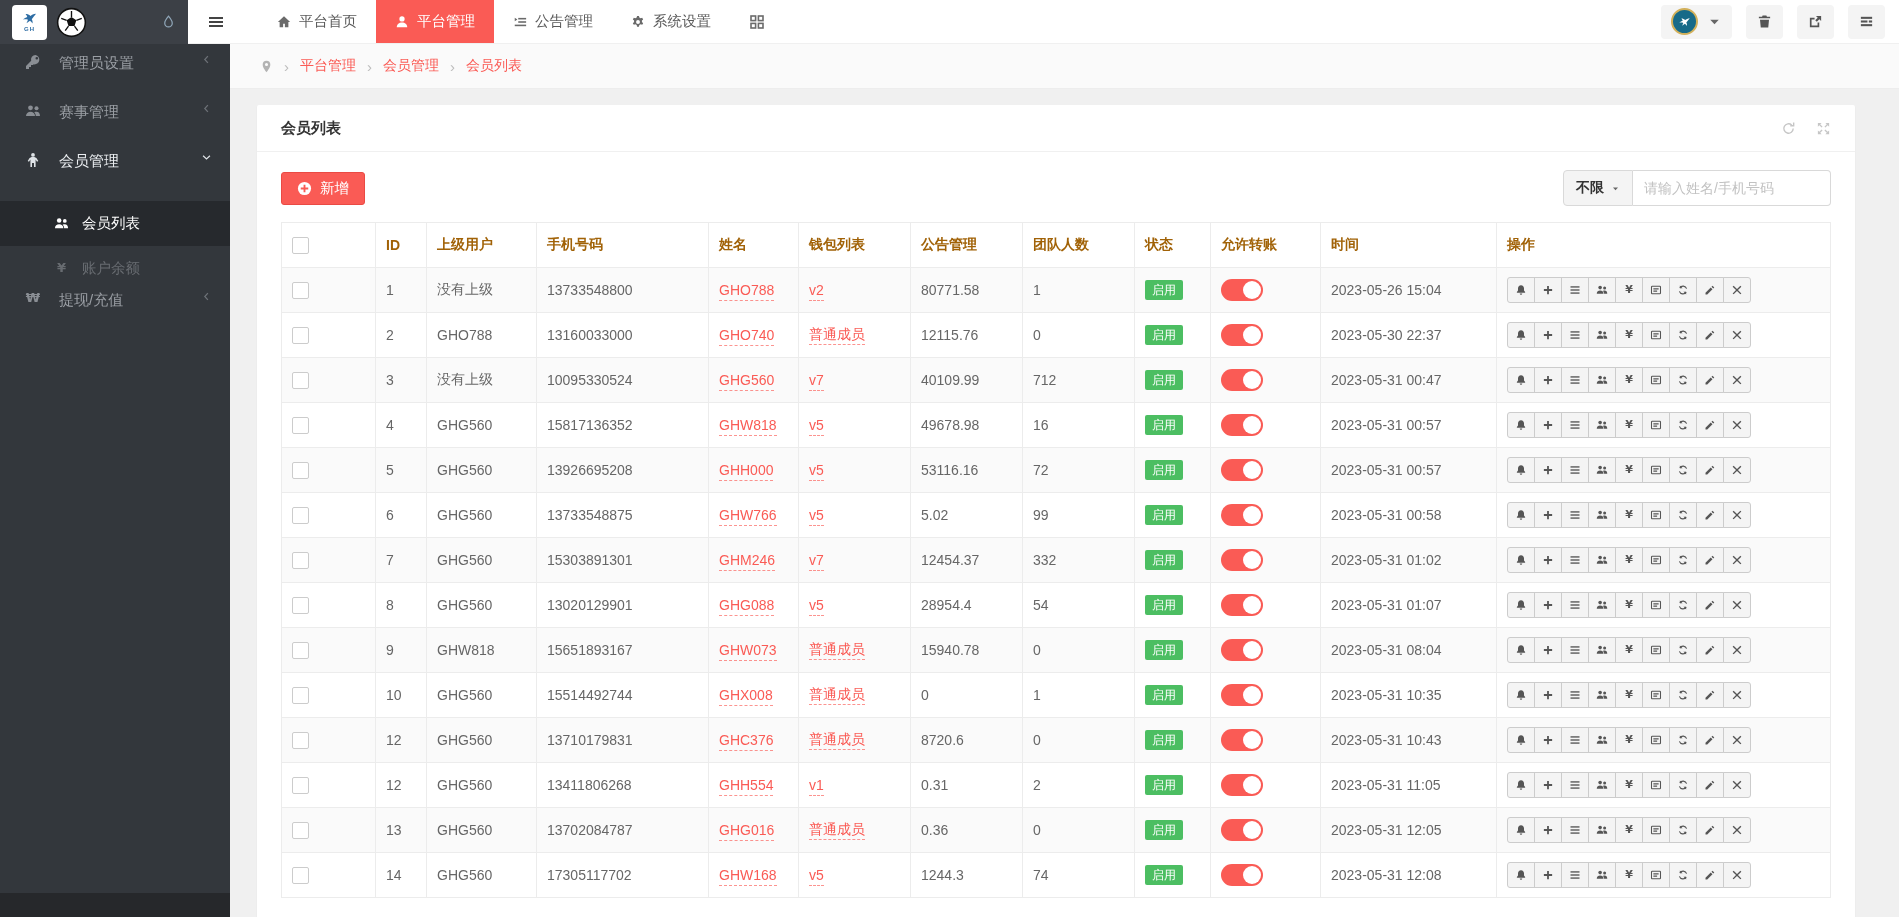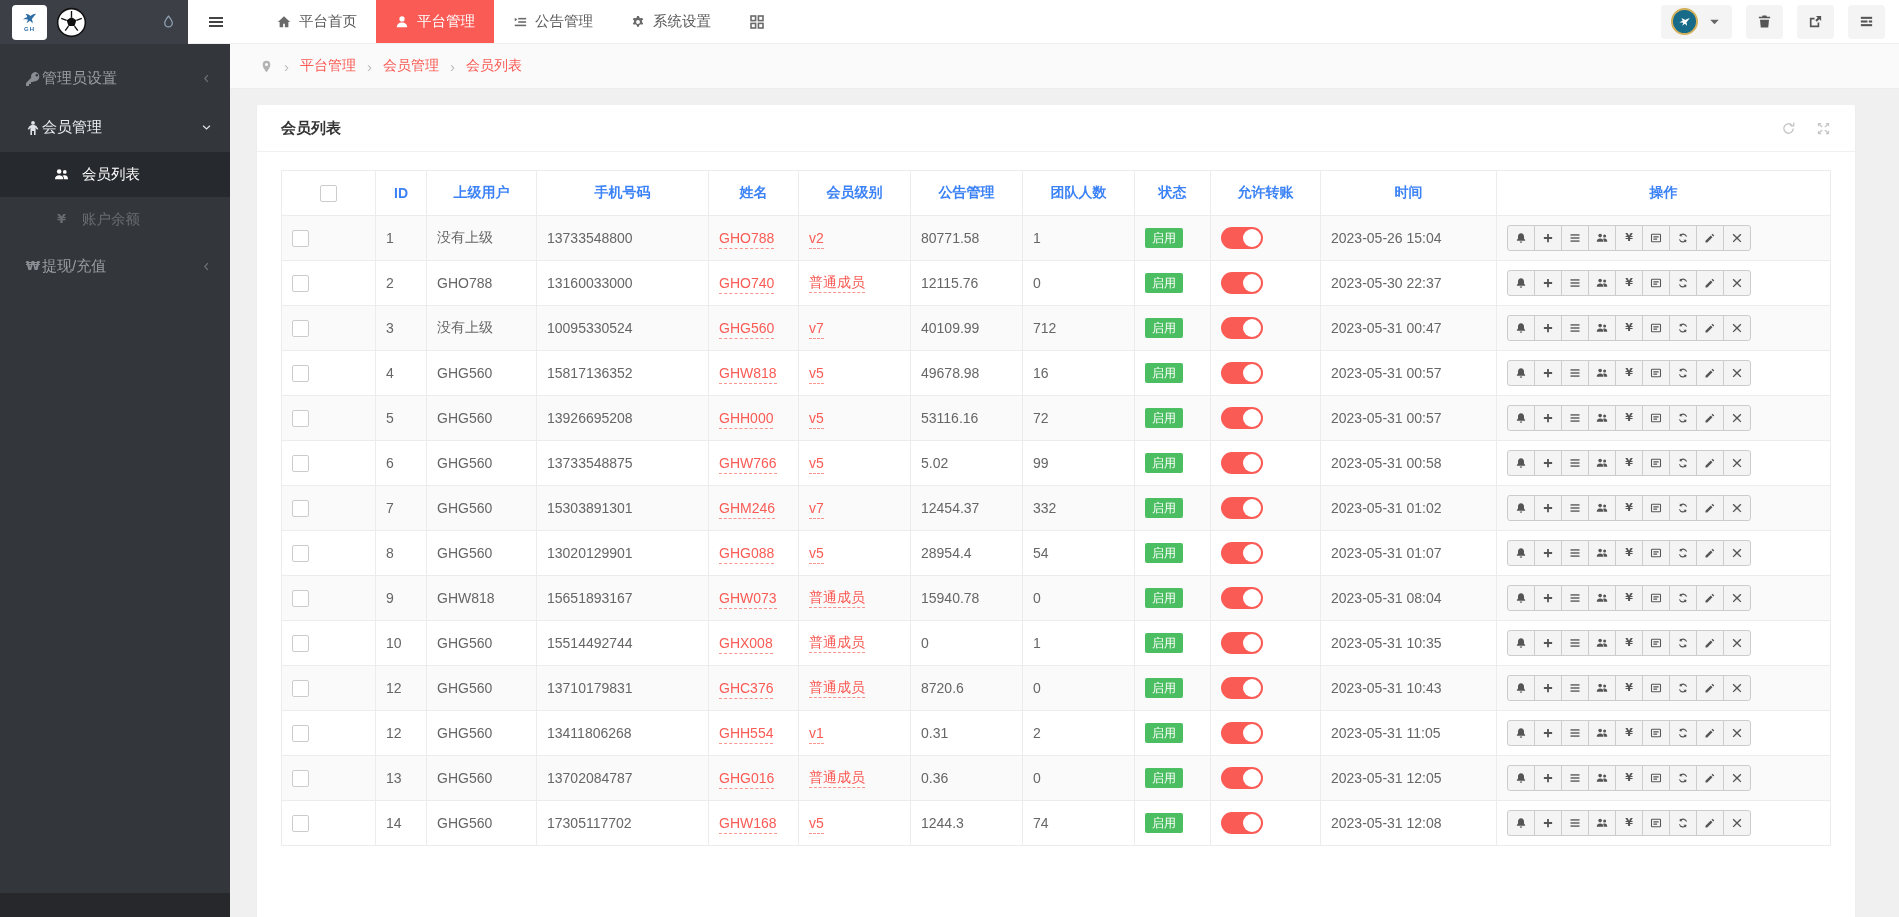--- a/index.html
+++ b/index.html
@@ -38,21 +38,21 @@
   .hbtn .ic{width:15px;height:15px;}
   .avatar-btn{gap:9px;}
   .avatar{width:27px; height:27px; border-radius:50%; background:#176a88; border:2px solid #d2b05a; display:flex; align-items:center; justify-content:center; color:#fff;}
   .avatar .ic{width:15px; height:12px;}
   .caret{width:9px; height:9px; color:#666;}
 
   
   .body-row{display:flex; height:873px;}
   .sidebar{width:230px; background:var(--side-bg); flex:none; display:flex; flex-direction:column;}
   .menu{padding-top:10px;}
-  .mitem{height:49px; display:flex; align-items:center; gap:1px; padding:0 18px 0 25px; color:#9a9ea4; font-size:15px; cursor:pointer;}
+  .mitem{height:49px; display:flex; gap:18px; padding:0 18px 0 25px; color:#9a9ea4; font-size:15px; cursor:pointer;}
   .mitem .ic{width:16px; height:16px; color:#8a8e94;}
   .mitem .chev{margin-left:auto; width:11px; height:11px; color:#6d7177;}
   .mitem.open{color:#eceff2;}
   .mitem.open .ic{color:#dfe3e7;}
   .sitem{height:45px; display:flex; align-items:center; gap:13px; padding-left:54px; color:#686c71; font-size:14.5px; cursor:pointer;}
   .sitem .ic{width:15px; height:15px;}
   .sitem.active{background:var(--side-active); color:#fff;}
   .sidebar-footer{margin-top:auto; height:24px; background:#26282b;}
 
   .main{flex:1; display:flex; flex-direction:column; min-width:0;}
@@ -72,21 +72,21 @@
   .toolbar{display:flex; align-items:center; margin-bottom:16px;}
   .btn-add{height:33px; background:var(--accent); border:1px solid var(--accent-dark); border-radius:3px; color:#fff; display:inline-flex; align-items:center; gap:8px; padding:0 15px; font-size:14.5px; cursor:pointer;}
   .btn-add .ic{width:15px; height:15px; color:var(--accent);}
   .filters{margin-left:auto; display:flex;}
   .btn-filter{height:36px; background:#f4f4f4; border:1px solid #d9d9d9; border-radius:4px 0 0 4px; padding:0 12px; display:flex; align-items:center; gap:7px; font-size:14px; font-weight:bold; color:#333; cursor:pointer;}
   .search-input{height:36px; width:198px; border:1px solid #d9d9d9; border-left:none; border-radius:0 4px 4px 0; padding:0 11px; font-size:14px; color:#333; outline:none; font-family:inherit;}
   .search-input::placeholder{color:#c2c2c2;}
 
   table{width:100%; border-collapse:collapse; table-layout:fixed; font-size:14px; color:#666;}
   th,td{border:1px solid var(--border); padding:0 10px; height:45px; text-align:left; overflow:hidden; white-space:nowrap;}
-  th{color:#3b82f6; font-weight:bold; background:#fff;text-align:center;}
+  th{color:#a16207; font-weight:bold; background:#fff;}
   tbody tr:nth-child(odd){background:#fafafa;}
   .cb{width:17px; height:17px; border:1px solid #ccc; border-radius:2px; background:#fff; display:inline-block; vertical-align:middle; cursor:pointer;}
   .link{color:var(--accent); border-bottom:1px dashed rgba(250,91,85,.65); padding-bottom:2px; cursor:pointer;}
   .badge{background:var(--green); color:#fff; font-size:12px; padding:3px 7px; border-radius:2px; display:inline-block; line-height:14px;}
   .toggle{width:42px; height:22px; border-radius:11px; background:var(--accent); position:relative; display:inline-block; vertical-align:middle; cursor:pointer;}
   .toggle::after{content:""; position:absolute; top:2px; right:2px; width:18px; height:18px; border-radius:50%; background:#fff;}
   .ops{display:inline-flex;}
   .op-btn{width:28px; height:26px; background:#f4f4f4; border:1px solid #ccc; margin-left:-1px; display:flex; align-items:center; justify-content:center; color:#555; cursor:pointer;}
   .op-btn:first-child{border-radius:3px 0 0 3px; margin-left:0;}
   .op-btn:last-child{border-radius:0 3px 3px 0;}
@@ -233,20 +233,36 @@
               <path d="M10.5 1a4.5 4.5 0 00-4.3 5.8L1 12v3h3v-2h2v-2h2l.7-.7A4.5 4.5 0 1010.5 1zm1.3 4.5a1.3 1.3 0 110-2.6 1.3 1.3 0 010 2.6z"></path>
             </svg>
           </span>
         <span>管理员设置</span>
         <span class="ic chev">
             <svg viewBox="0 0 16 16" fill="none" stroke="currentColor" stroke-width="1.8">
               <path d="M10 3L5.5 8l4.5 5"></path>
             </svg>
           </span>
       </div>
+      <div class="mitem">
+        <span class="ic">
+            <svg viewBox="0 0 16 16" fill="currentColor">
+              <circle cx="5.5" cy="4.8" r="2.4"></circle>
+              <path d="M1 13c0-2.5 2-4.2 4.5-4.2S10 10.5 10 13H1z"></path>
+              <circle cx="11.5" cy="5.2" r="2"></circle>
+              <path d="M10.8 13c0-1.6-.6-2.9-1.6-3.8.7-.3 1.4-.4 2.3-.4 2.1 0 3.5 1.5 3.5 4.2h-4.2z"></path>
+            </svg>
+          </span>
+        <span>赛事管理</span>
+        <span class="ic chev">
+            <svg viewBox="0 0 16 16" fill="none" stroke="currentColor" stroke-width="1.8">
+              <path d="M10 3L5.5 8l4.5 5"></path>
+            </svg>
+          </span>
+      </div>
       <div class="mitem open">
         <span class="ic">
             <svg viewBox="0 0 16 16" fill="currentColor">
               <circle cx="8" cy="2.9" r="1.9"></circle>
               <path d="M4.6 5.9l2-.8h2.8l2 .8 1.9 3.1-1.3.8-1.4-2.3V15H9V11H7v4H5.4V7.5L4 9.8 2.7 9l1.9-3.1z"></path>
             </svg>
           </span>
         <span>会员管理</span>
         <span class="ic chev">
             <svg viewBox="0 0 16 16" fill="none" stroke="currentColor" stroke-width="1.8">
@@ -315,20 +331,42 @@
                 </svg>
               </span>
             <span class="ic">
                 <svg viewBox="0 0 16 16" fill="currentColor">
                   <path d="M2 2h4L4.5 3.5 7 6 6 7 3.5 4.5 2 6V2zM14 2v4l-1.5-1.5L10 7 9 6l2.5-2.5L10 2h4zM2 14v-4l1.5 1.5L6 9l1 1-2.5 2.5L6 14H2zM14 14h-4l1.5-1.5L9 10l1-1 2.5 2.5L14 10v4z"></path>
                 </svg>
               </span>
           </span>
         </div>
         <div class="card-body">
+          <div class="toolbar">
+            <button class="btn-add">
+              <span class="ic">
+                  <svg viewBox="0 0 16 16">
+                    <circle cx="8" cy="8" r="7" fill="#fff"></circle>
+                    <path d="M7 4h2v3h3v2H9v3H7V9H4V7h3V4z" fill="currentColor"></path>
+                  </svg>
+                </span>
+              <span>新增</span>
+            </button>
+            <div class="filters">
+              <div class="btn-filter">
+                <span>不限</span>
+                <span class="ic caret">
+                    <svg viewBox="0 0 16 16" fill="currentColor">
+                      <path d="M3.5 6h9L8 11 3.5 6z"></path>
+                    </svg>
+                  </span>
+              </div>
+              <input class="search-input" type="text" placeholder="请输入姓名/手机号码" style="">
+            </div>
+          </div>
 
           <table>
             <colgroup>
               <col style="width:94px">
                 <col style="width:51px">
                 <col style="width:110px">
                 <col style="width:172px">
               <col style="width:90px">
                 <col style="width:112px">
                 <col style="width:112px">
@@ -338,21 +376,21 @@
                 <col style="width:176px">
                 <col>
             </colgroup>
             <thead>
                 <tr id="thead-row">
                   <th><span class="cb"></span></th>
                   <th>ID</th>
                   <th>上级用户</th>
                   <th>手机号码</th>
                   <th>姓名</th>
-                  <th>会员级别</th>
+                  <th>钱包列表</th>
                   <th>公告管理</th>
                   <th>团队人数</th>
                   <th>状态</th>
                   <th>允许转账</th>
                   <th>时间</th>
                   <th>操作</th>
                 </tr>
               </thead>
             <tbody id="tbody">
                 <tr>

